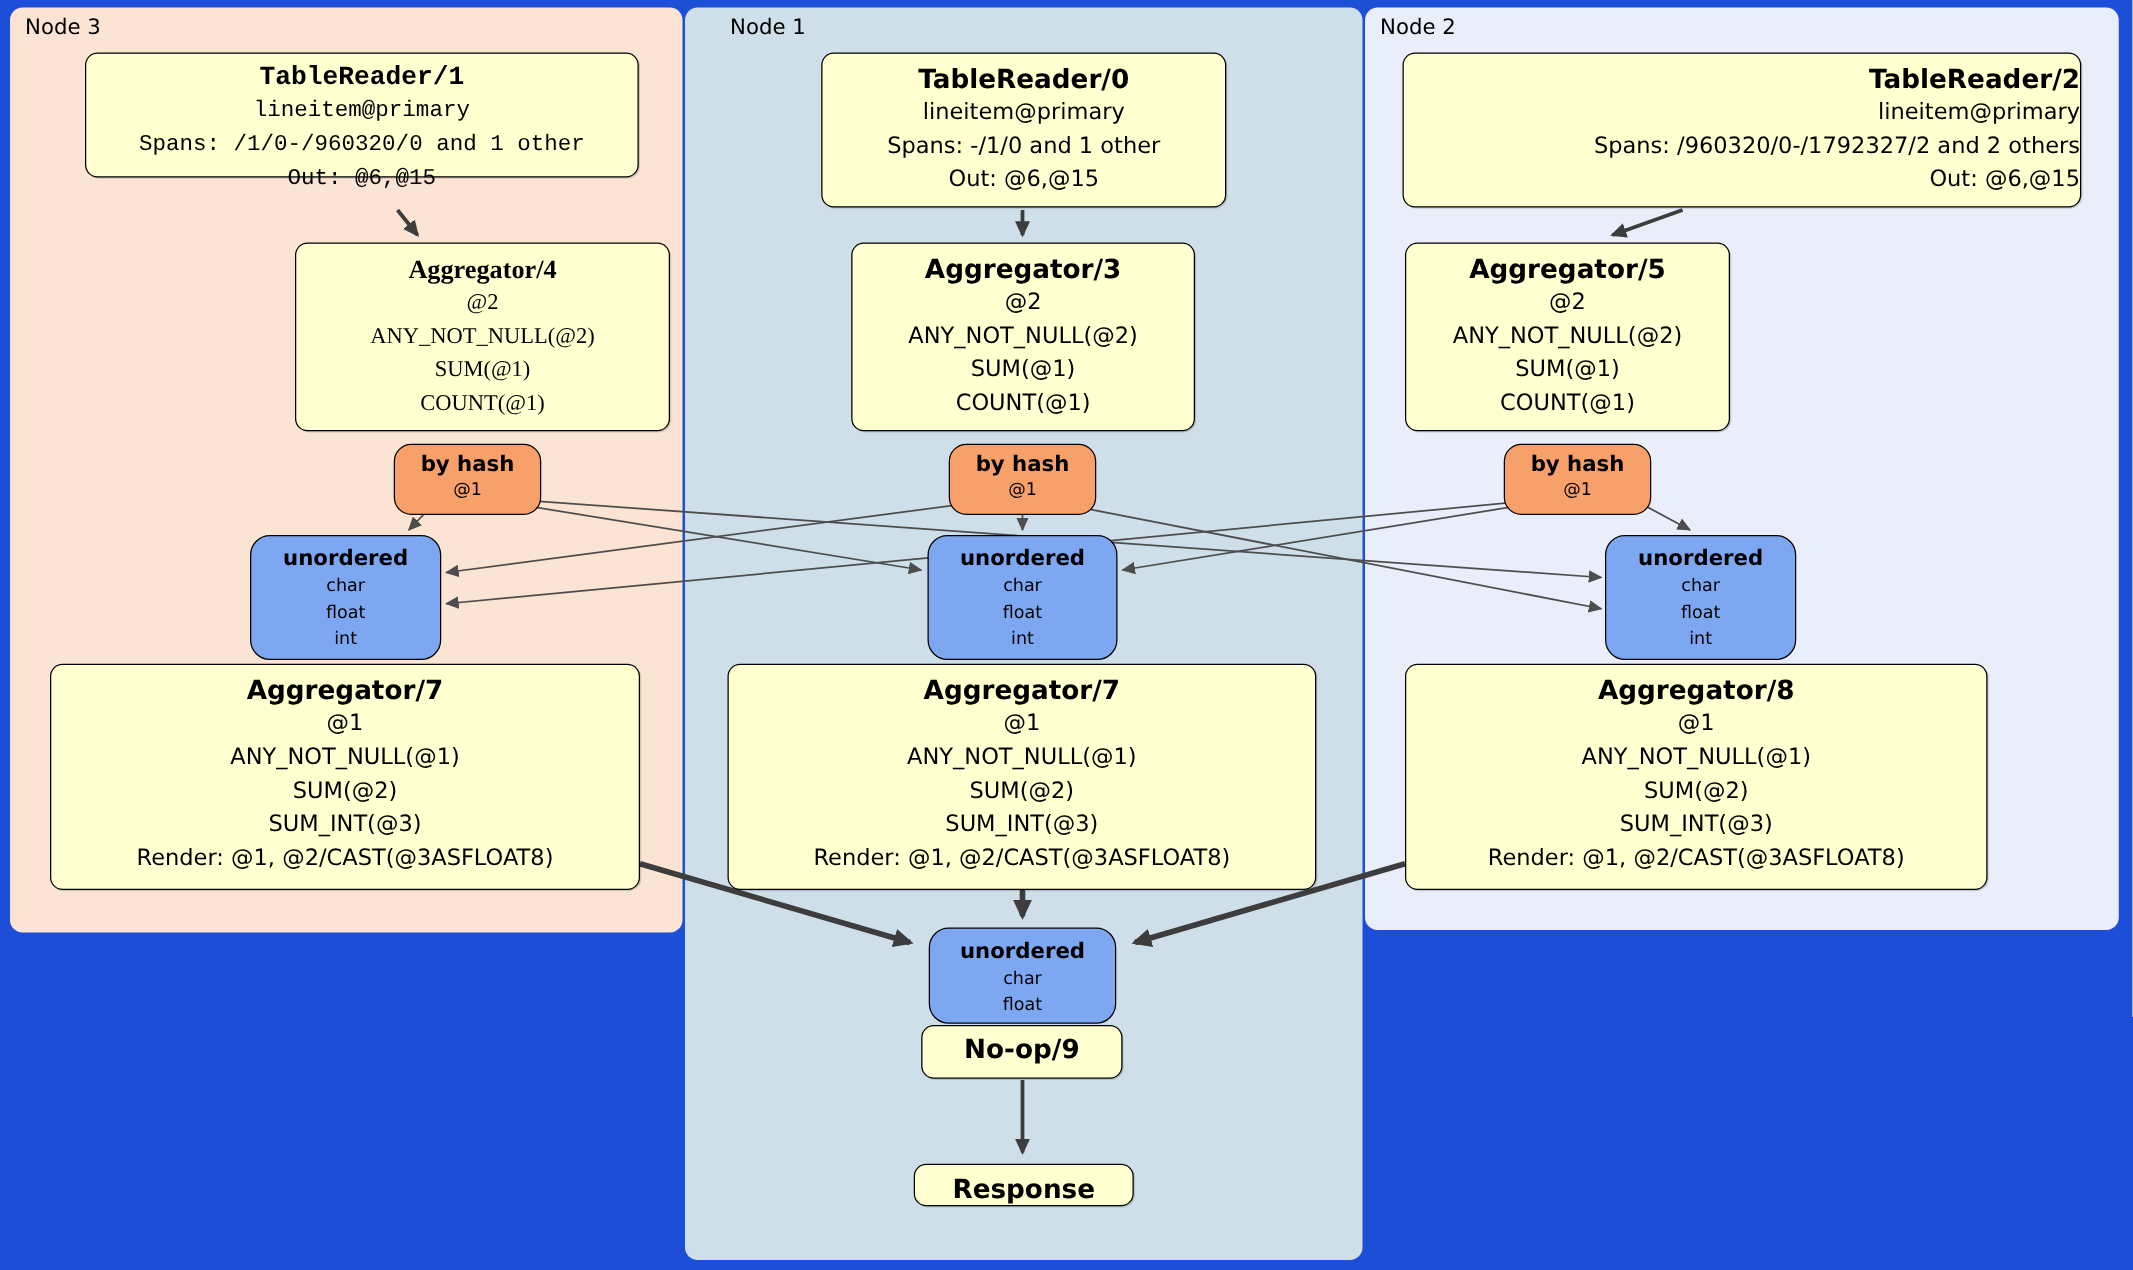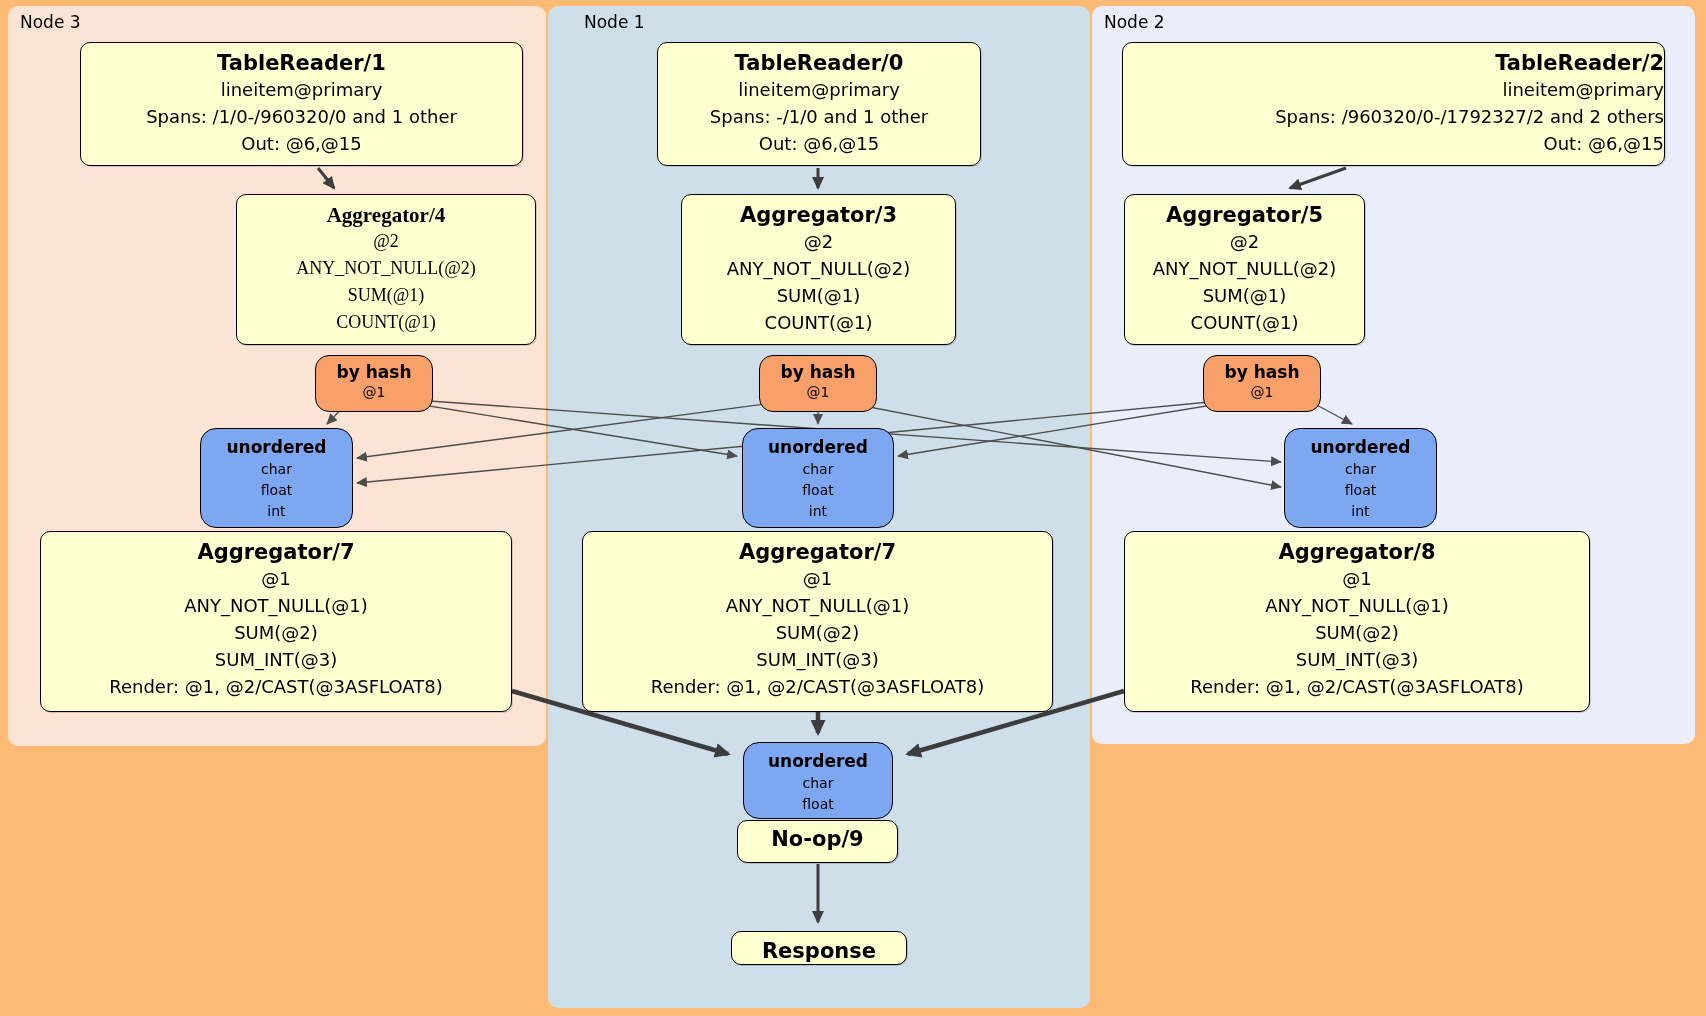--- a/index.html
+++ b/index.html
@@ -1,17 +1,17 @@
 <!DOCTYPE html>
 <html><head>
 <meta charset="utf-8">
 <style>
   html,body{margin:0;padding:0;background:#ffffff;}
   .canvas{
-    position:relative;width:1706px;height:1016px;background:#fdba74;overflow:hidden;
+    position:relative;width:1706px;height:1016px;background:#1d4ed8;overflow:hidden;
     font-family:"DejaVu Sans","Liberation Sans",sans-serif;color:#000;
   }
   .region{position:absolute;border-radius:10px;}
   .region-node3{background:#fce4d4;}
   .region-node1{background:#cfdfe9;}
   .region-node2{background:#e9eefa;}
   .region-label{position:absolute;font-size:17px;color:#000;z-index:3;}
   .edges{position:absolute;left:0;top:0;z-index:1;}
   .proc{
     position:absolute;background:#ffffd0;border:1.5px solid #000;border-radius:10px;
@@ -73,21 +73,21 @@
     <line x1="1262" y1="397" x2="898" y2="456" stroke="#4d4d4d" stroke-width="1.4" marker-end="url(#mthin)"></line>
     <line x1="1300" y1="396" x2="1352" y2="424" stroke="#4d4d4d" stroke-width="1.4" marker-end="url(#mthin)"></line>
 
     <line x1="512" y1="691" x2="728" y2="754" stroke="#3d3d3d" stroke-width="4.5" marker-end="url(#mthick)"></line>
     <line x1="818" y1="712" x2="818" y2="733" stroke="#3d3d3d" stroke-width="4.5" marker-end="url(#mthick)"></line>
     <line x1="1124" y1="691" x2="908" y2="754" stroke="#3d3d3d" stroke-width="4.5" marker-end="url(#mthick)"></line>
 
     <line x1="818" y1="864" x2="818" y2="922" stroke="#3d3d3d" stroke-width="3" marker-end="url(#mmed)"></line>
   </svg>
 
-  <div class="proc" style="left:80px;top:42px;width:443px;height:124px;">
+  <div class="proc" style="left:68px;top:42px;width:443px;height:100px;font-family:Liberation Mono, monospace;">
     <div class="ptitle">TableReader/1</div>
     <div class="pline">lineitem@primary</div>
     <div class="pline">Spans: /1/0-/960320/0 and 1 other</div>
     <div class="pline">Out: @6,@15</div>
   </div>
   <div class="proc" style="left:657px;top:42px;width:324px;height:124px;">
     <div class="ptitle">TableReader/0</div>
     <div class="pline">lineitem@primary</div>
     <div class="pline">Spans: -/1/0 and 1 other</div>
     <div class="pline">Out: @6,@15</div>
@@ -106,21 +106,21 @@
     <div class="pline">SUM(@1)</div>
     <div class="pline">COUNT(@1)</div>
   </div>
   <div class="proc" style="left:681px;top:194px;width:275px;height:151px;">
     <div class="ptitle">Aggregator/3</div>
     <div class="pline">@2</div>
     <div class="pline">ANY_NOT_NULL(@2)</div>
     <div class="pline">SUM(@1)</div>
     <div class="pline">COUNT(@1)</div>
   </div>
-  <div class="proc" style="left:1124px;top:194px;width:241px;height:151px;">
+  <div class="proc" style="left:1124px;top:194px;width:260px;height:151px;">
     <div class="ptitle">Aggregator/5</div>
     <div class="pline">@2</div>
     <div class="pline">ANY_NOT_NULL(@2)</div>
     <div class="pline">SUM(@1)</div>
     <div class="pline">COUNT(@1)</div>
   </div>
 
   <div class="router" style="left:315px;top:340px;">
     <div class="rtitle">by hash</div>
     <div class="rdetail">@1</div>

